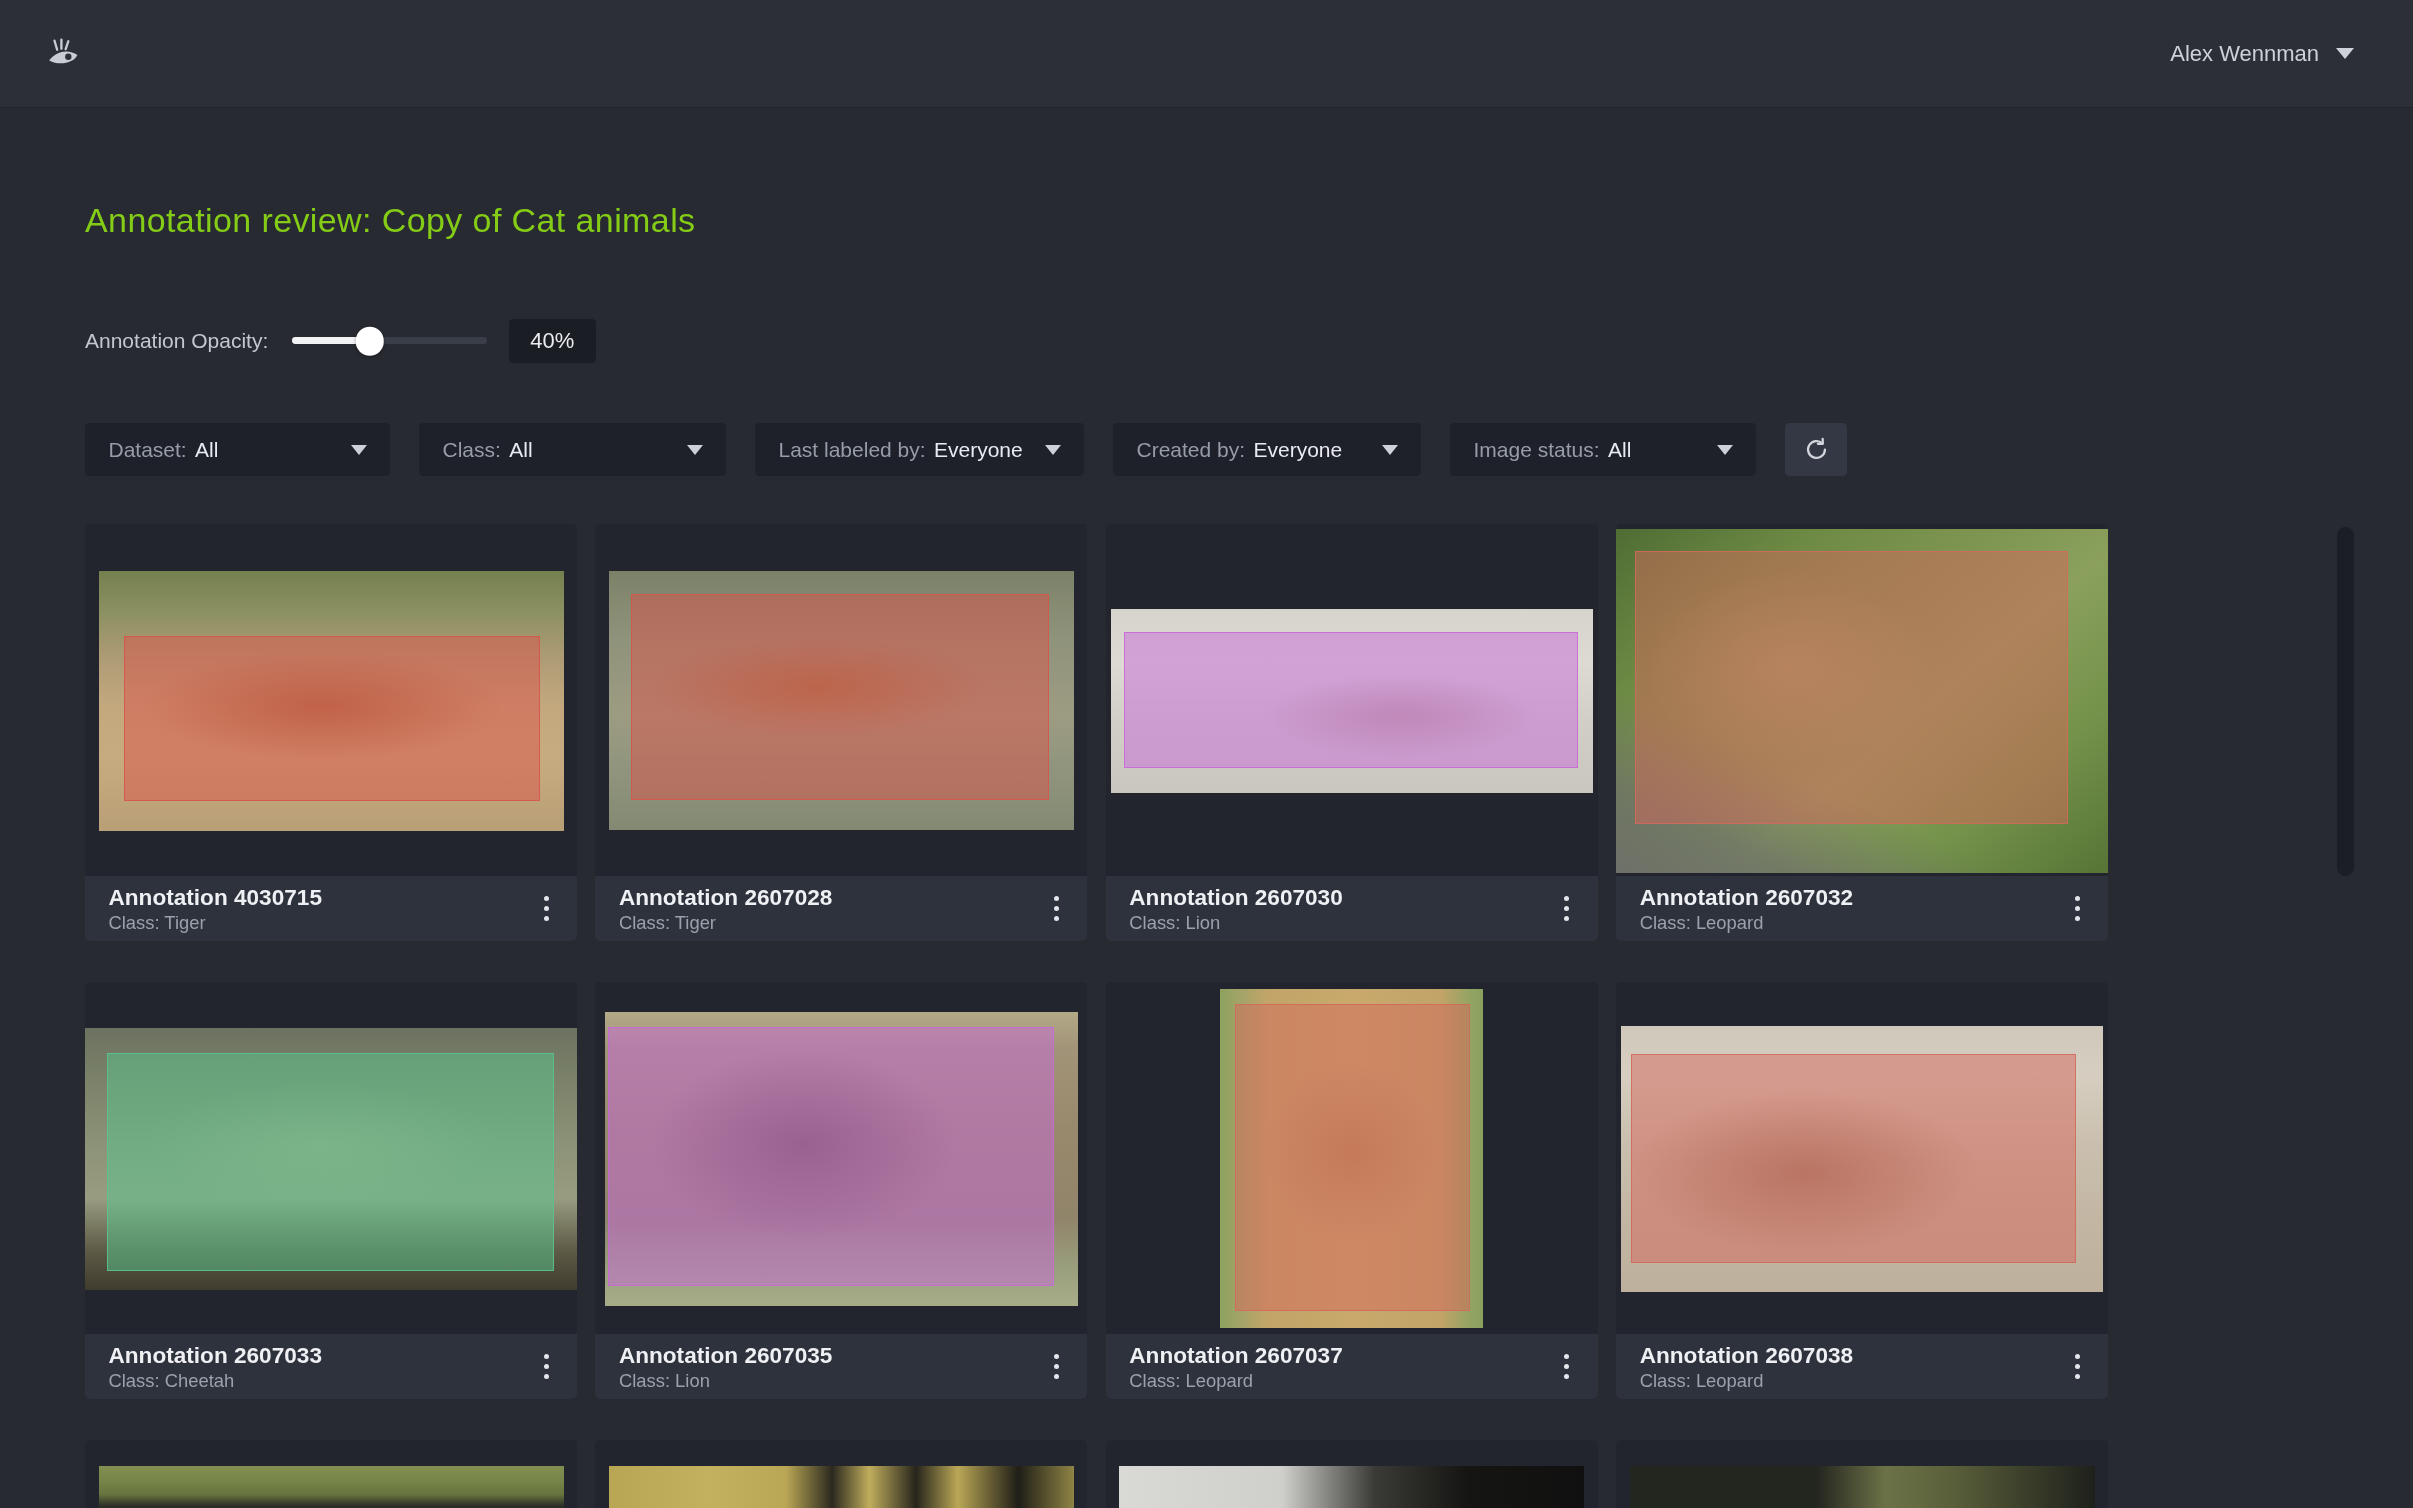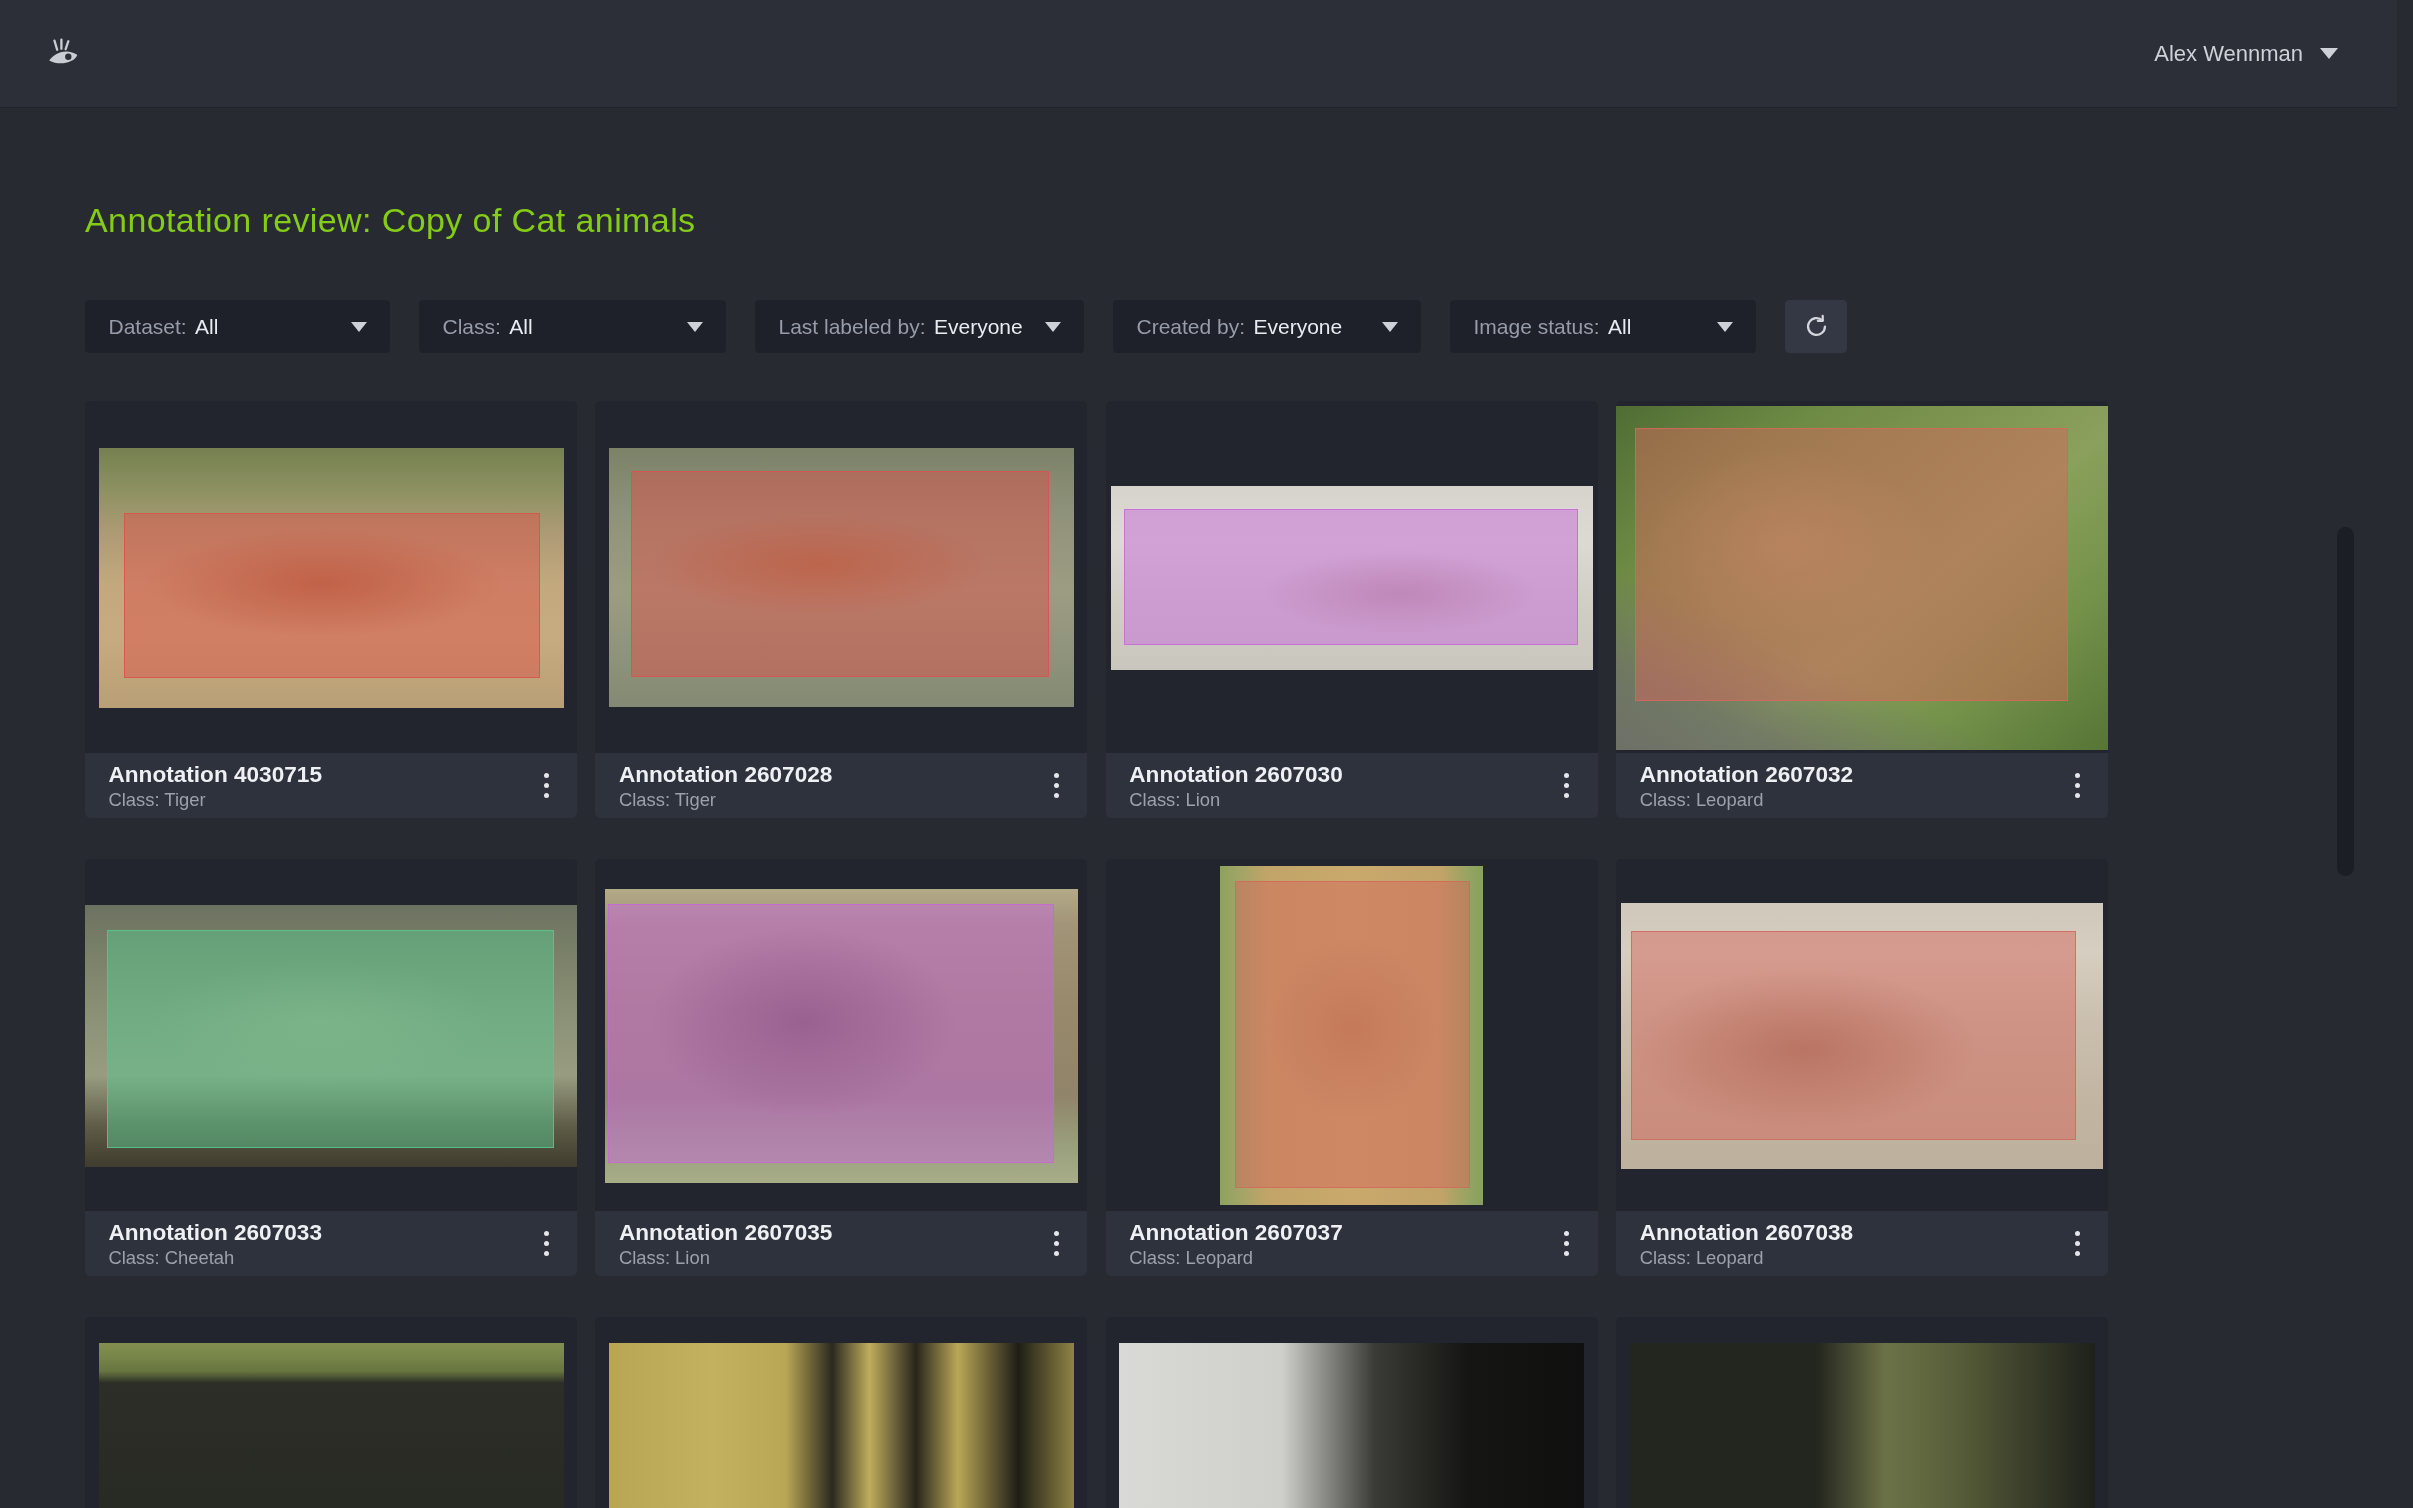--- a/index.html
+++ b/index.html
@@ -1,20 +1,20 @@
 <!DOCTYPE html>
 <html style="font-size:13.4px"><head>
 <meta charset="utf-8">
 <style>
   html,body{margin:0;padding:0;background:#17181c;}
   .stage{position:relative;width:2413px;height:1508px;overflow:hidden;
          background:#282a31;font-family:"Liberation Sans",sans-serif;}
 
   
-  .topbar{position:absolute;top:0;left:0;right:16px;height:108px;background:#2d2f38;
+  .topbar{position:absolute;top:0;left:0;right:0;height:108px;background:#2d2f38;
           border-bottom:1.7px solid #212329;display:flex;align-items:center;
           justify-content:space-between;padding:0 59px 0 44px;box-sizing:border-box;z-index:5;}
   .logo{width:37px;height:37px;display:flex;align-items:center;justify-content:center;cursor:pointer;}
   .usermenu{display:flex;align-items:center;gap:17px;cursor:pointer;}
   .usermenu .name{color:#ced1d8;font-size:22px;}
   .caret{width:0;height:0;border-left:9.2px solid transparent;border-right:9.2px solid transparent;
          border-top:11px solid #ced1d8;}
 
   
   .content{position:absolute;top:108px;left:0;right:0;bottom:0;}
@@ -125,20 +125,29 @@
     </div>
     <div class="usermenu">
       <span class="name">Alex Wennman</span>
       <span class="caret"></span>
     </div>
   </div>
 
   <div class="content">
     <div class="page-title">Annotation review: Copy of Cat animals</div>
 
+    <div class="opacity-row">
+      <span class="opacity-label">Annotation Opacity:</span>
+      <div class="slider">
+        <div class="track"></div>
+        <div class="fill" id="slider-fill" style="width: 40%;"></div>
+        <div class="thumb" id="slider-thumb" style="left: 40%;"></div>
+      </div>
+      <div class="opacity-value">40%</div>
+    </div>
 
     <div class="filter-row">
 
   <div class="pill">
     <span class="left">
       <span class="lab">Dataset:</span>
       <span class="val">All</span>
     </span>
     <span class="caret"></span>
   </div>

